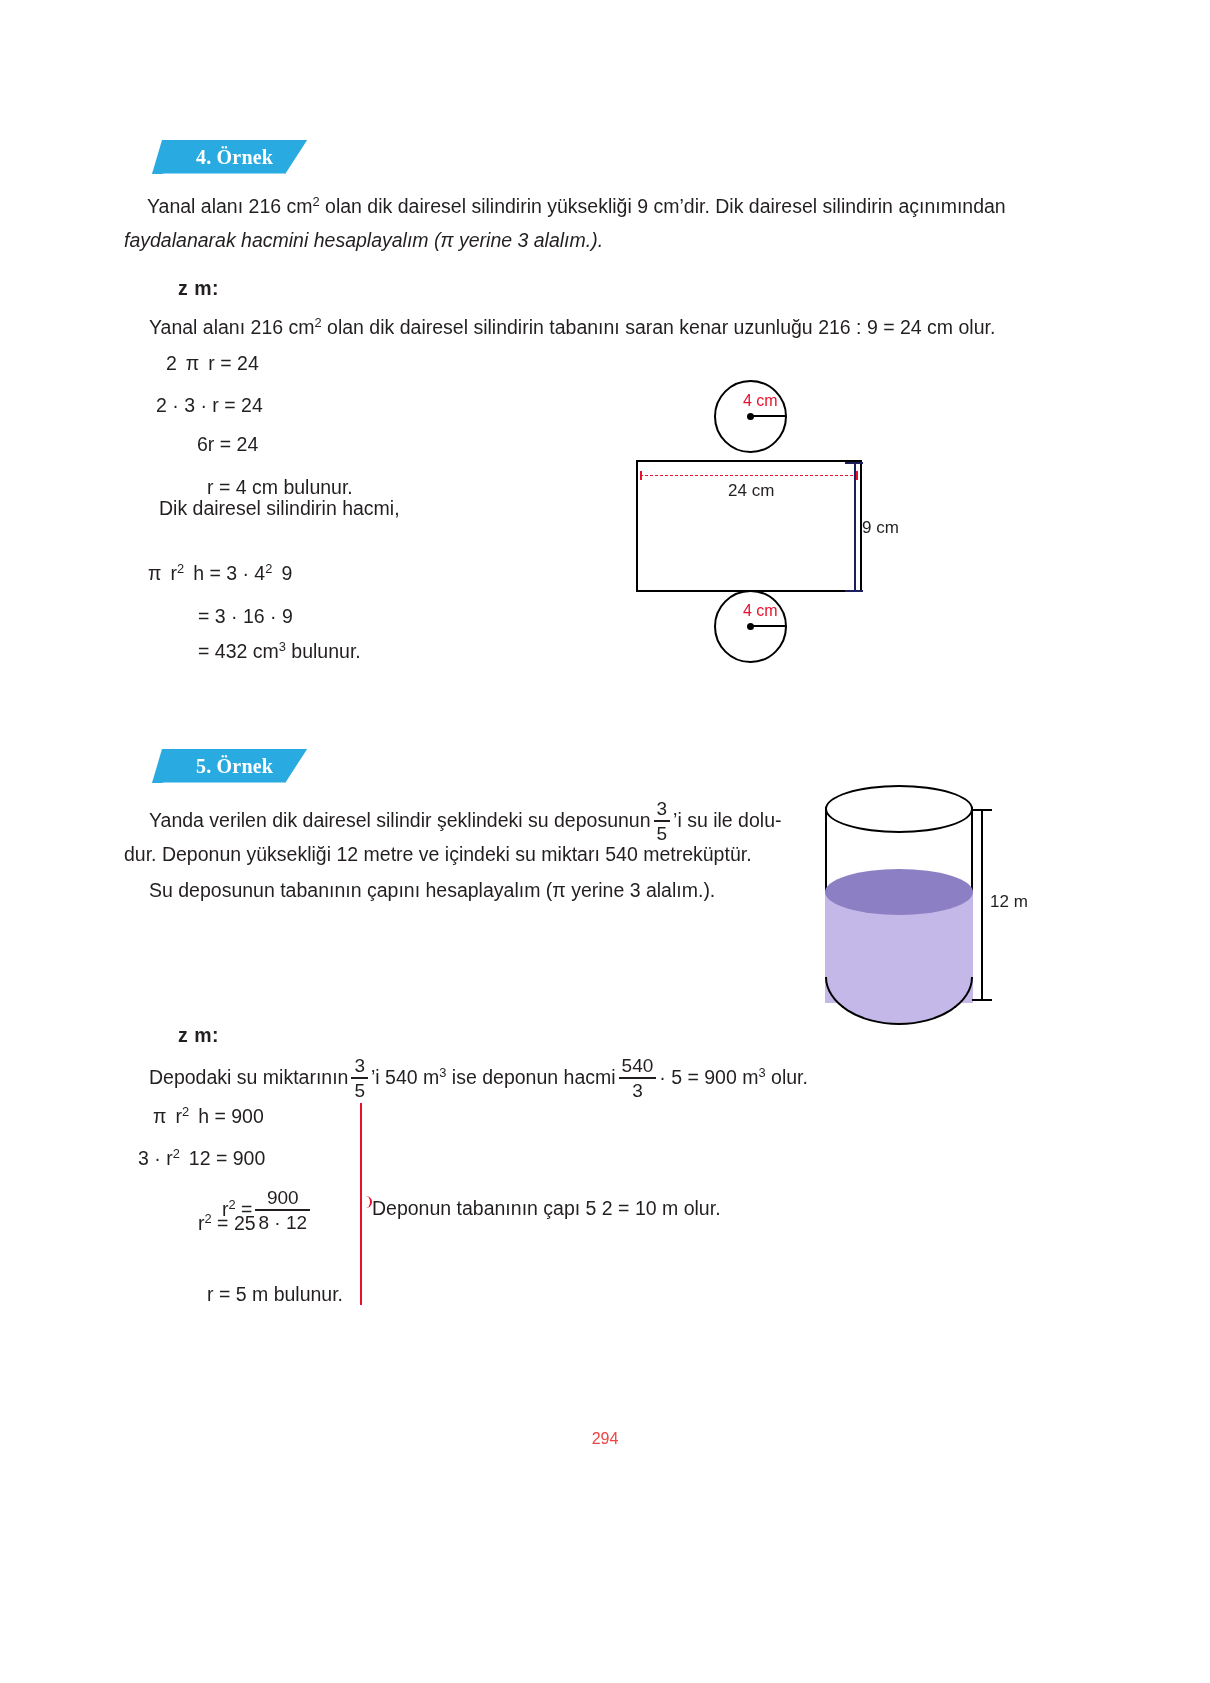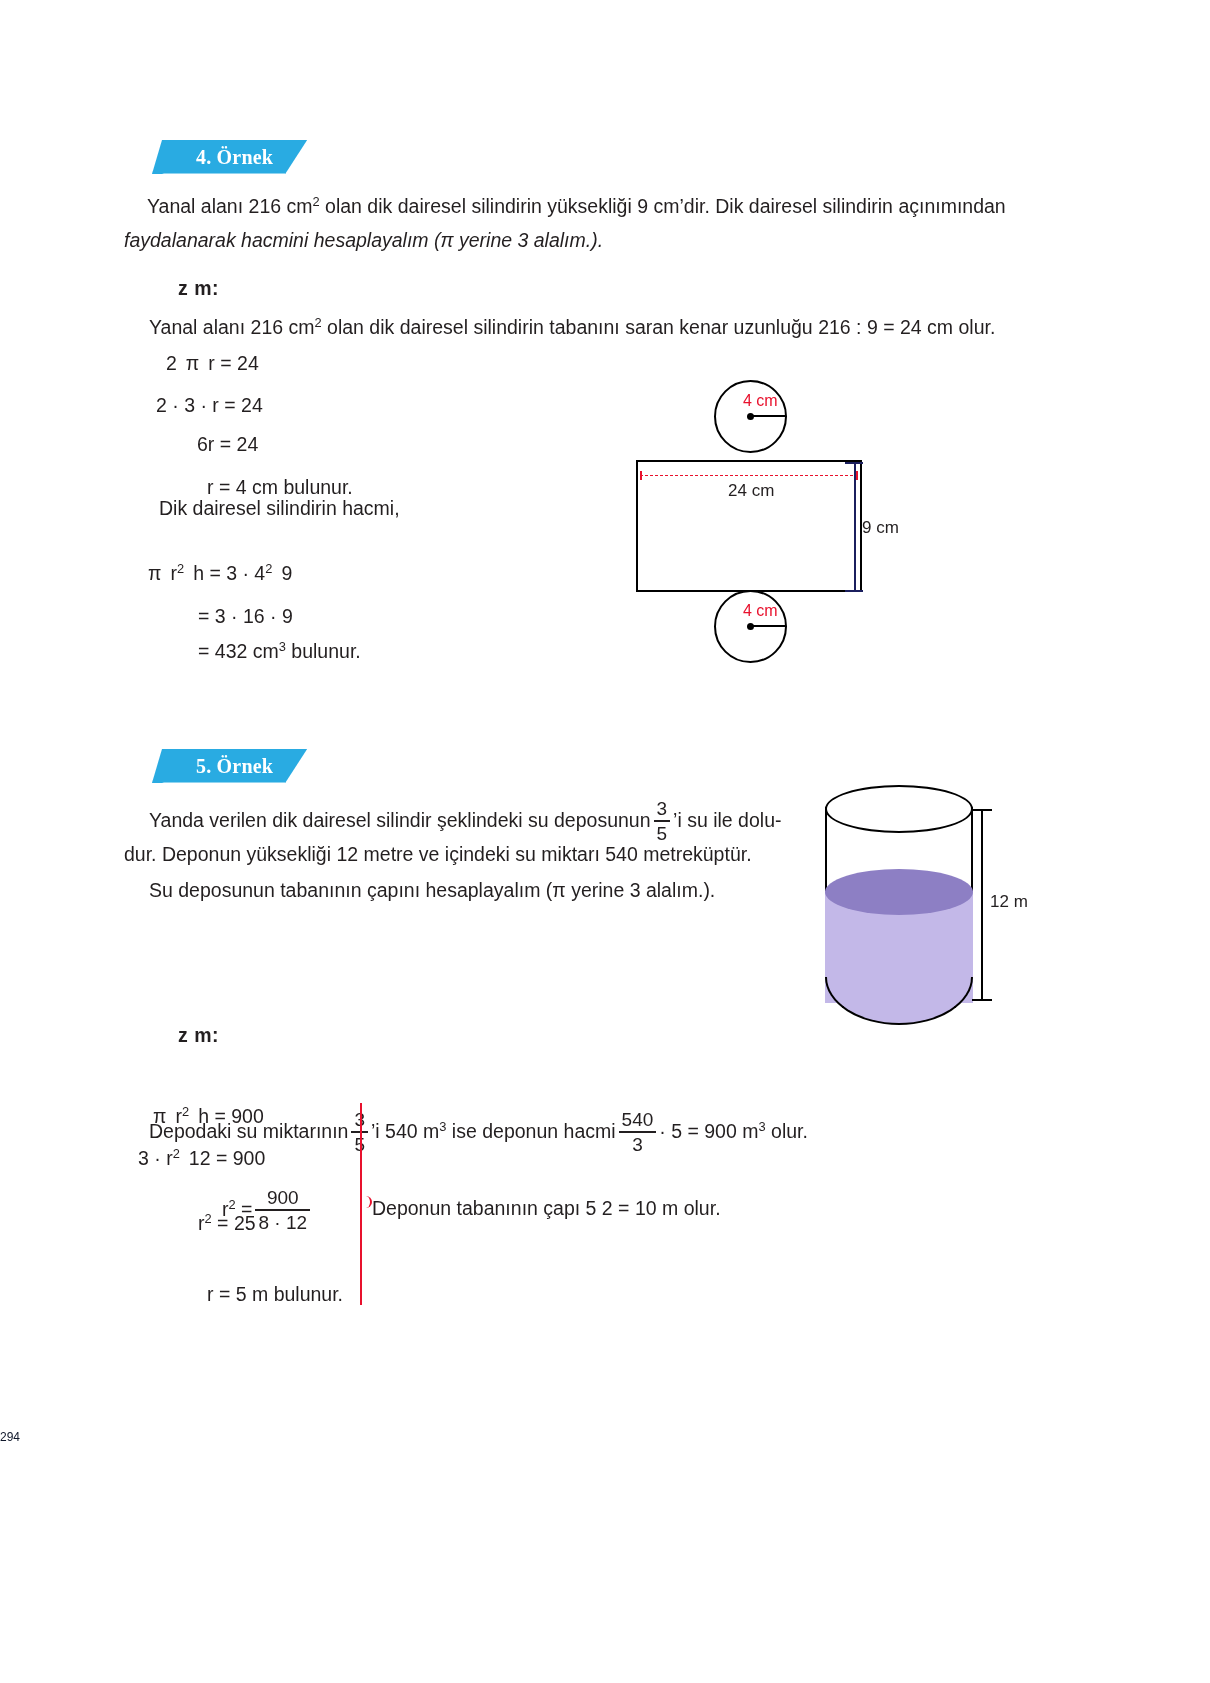--- a/index.html
+++ b/index.html
@@ -228,22 +228,23 @@
     position: absolute;
     width: 10px;
     height: 12px;
     border-right: 2.2px solid #e8112d;
     border-radius: 0 50% 50% 0 / 0 50% 50% 0;
   }
 
   .page-number {
     position: absolute;
     width: 100%;
-    font-size: 12px;
-    color: #0f172a;
+    text-align: center;
+    font-size: 16px;
+    color: #ef4444;
   }
 </style>
 </head>
 <body>
 
 <div class="page">
 
   <div class="ornek-tag" style="left:152px; top:140px;">
     <span>4. Örnek</span>
   </div>
@@ -319,21 +320,21 @@
     <div class="tank-top-ellipse"></div>
 
     <div class="tank-dim-line" style="left:166px; top:24px; height:192px;"></div>
     <div class="tank-dim-cap" style="left:157px; top:24px;"></div>
     <div class="tank-dim-cap" style="left:157px; top:214px;"></div>
     <div class="dim-label" style="left:175px; top:107px;">12 m</div>
   </div>
 
   <div class="subhead" style="left:178px; top:1024px;">z  m:</div>
 
-  <div class="ptext" style="left:149px; top:1111px;">
+  <div class="ptext" style="left:149px; top:1057px;">
     <span>Depodaki su miktarının</span><span class="frac">
         <span class="num">3</span>
         <span class="bar"></span>
         <span class="den">5</span>
       </span><span>’i 540 m<sup>3</sup> ise deponun hacmi</span><span class="frac">
         <span class="num">540</span>
         <span class="bar"></span>
         <span class="den">3</span>
       </span><span>· 5 = 900 m<sup>3</sup> olur.</span>
   </div>

